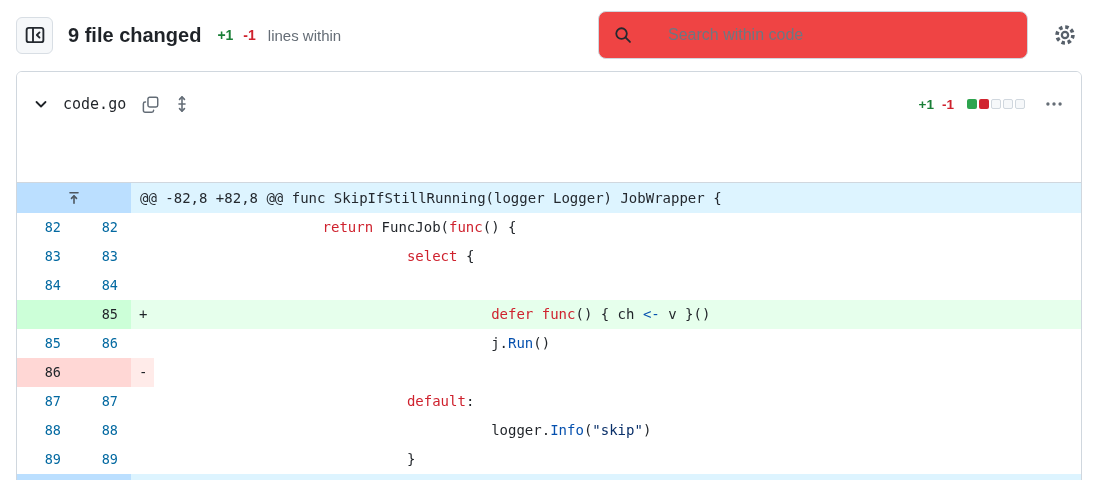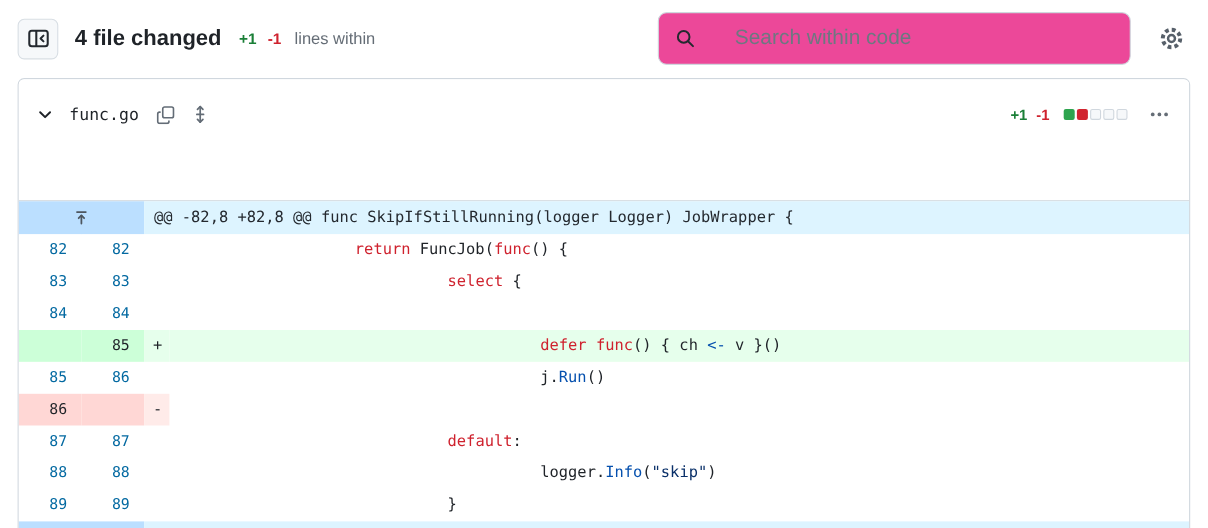--- a/index.html
+++ b/index.html
@@ -15,22 +15,22 @@
     background:#f6f8fa; display:flex; align-items:center; justify-content:center;
     cursor:pointer; padding:0; flex:none;
   }
   .page-title { font-size:20px; font-weight:700; color:#1f2328; margin-left:5px; }
   .adds  { color:#1a7f37; font-weight:700; font-size:14px; margin-left:6px; }
   .dels  { color:#cf222e; font-weight:700; font-size:14px; }
   .muted { color:#656d76; font-size:15px; margin-left:2px; }
   .search { position:relative; margin-left:auto; width:430px; flex:none; }
   .search input {
     width:100%; height:48px; border:1px solid #d0d7de; border-radius:8px;
-    padding:0 12px 0 69px; font-size:19px; color:#1f2328; outline:none;
-    font-family:"Liberation Sans", sans-serif; background:#ec4899;
+    padding:0 12px 0 69px; font-size:16px; color:#1f2328; outline:none;
+    font-family:"Liberation Sans", sans-serif; background:#ef4444;
   }
   .search input::placeholder { color:#6e7781; }
   .search .mag { position:absolute; left:16px; top:50%; transform:translateY(-50%); display:flex; }
   .gear-btn { background:none; border:none; padding:2px; margin-left:13px; margin-right:3px; cursor:pointer; display:flex; }
 
   
   .panel { margin:3px 16px 0 16px; border:1px solid #d0d7de; border-radius:6px; overflow:hidden; background:#fff; }
   .fheader { display:flex; align-items:center; gap:6px; padding:0 14px 0 12px; height:64px; background:#fff; }
   .icon-btn { background:none; border:none; padding:4px; display:flex; align-items:center; cursor:pointer; }
   .fname { font-family:"DejaVu Sans Mono", monospace; font-size:15px; color:#1f2328; margin:0 6px 0 4px; }
@@ -68,21 +68,21 @@
 <div class="topbar">
   <button class="toggle-btn">
     <span style="display:flex;">
       <svg width="20" height="20" viewBox="0 0 16 16" fill="none" stroke="#24292f" stroke-width="1.5" stroke-linecap="round" stroke-linejoin="round">
         <rect x="1.3" y="2.3" width="13.4" height="11.4" rx="1.8"></rect>
         <path d="M6.4 2.5v11"></path>
         <path d="M11.6 5.9L9.5 8l2.1 2.1"></path>
       </svg>
     </span>
   </button>
-  <span class="page-title">4 file changed</span>
+  <span class="page-title">9 file changed</span>
   <span class="adds">+1</span>
   <span class="dels">-1</span>
   <span class="muted">lines within</span>
 
   <div class="search">
     <span class="mag">
       <svg width="18" height="18" viewBox="0 0 16 16" fill="none" stroke="#24292f" stroke-width="1.6" stroke-linecap="round">
         <circle cx="6.7" cy="6.7" r="4.7"></circle>
         <path d="M10.4 10.4L14.2 14.2"></path>
       </svg>
@@ -102,21 +102,21 @@
 
 <div class="panel">
   <div class="fheader">
     <button class="icon-btn">
       <span style="display:flex;">
         <svg width="16" height="16" viewBox="0 0 16 16" fill="none" stroke="#1f2328" stroke-width="1.8" stroke-linecap="round" stroke-linejoin="round">
           <path d="M3.5 6l4.5 4.5L12.5 6"></path>
         </svg>
       </span>
     </button>
-    <span class="fname">func.go</span>
+    <span class="fname">code.go</span>
     <button class="icon-btn">
       <span style="display:flex;">
         <svg width="17" height="17" viewBox="0 0 16 16" fill="none" stroke="#636c76" stroke-width="1.4" stroke-linecap="round" stroke-linejoin="round">
           <rect x="5.6" y="1.2" width="9.2" height="9.2" rx="1.6"></rect>
           <path d="M10.9 13.3v.3c0 .9-.7 1.6-1.6 1.6H2.9c-.9 0-1.6-.7-1.6-1.6V7.2c0-.9.7-1.6 1.6-1.6h.4"></path>
         </svg>
       </span>
     </button>
     <button class="icon-btn">
       <span style="display:flex;">

